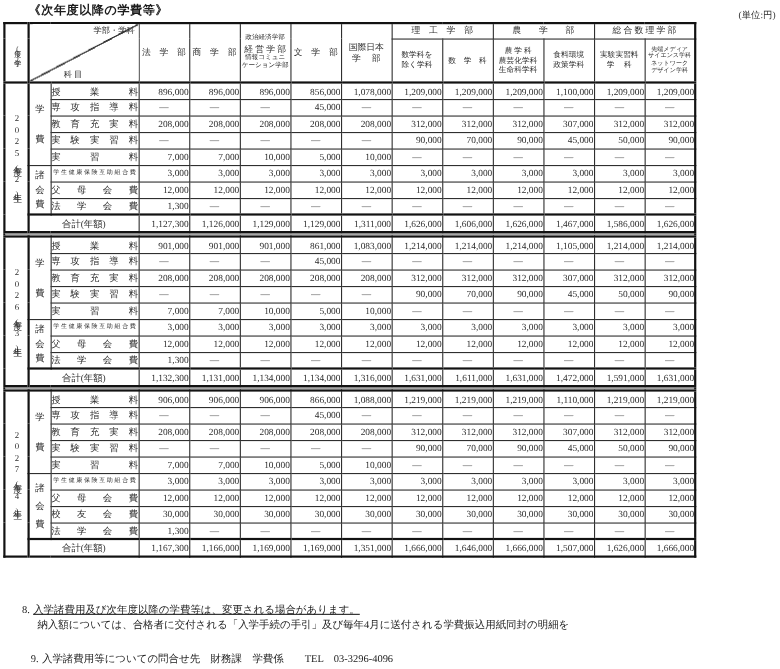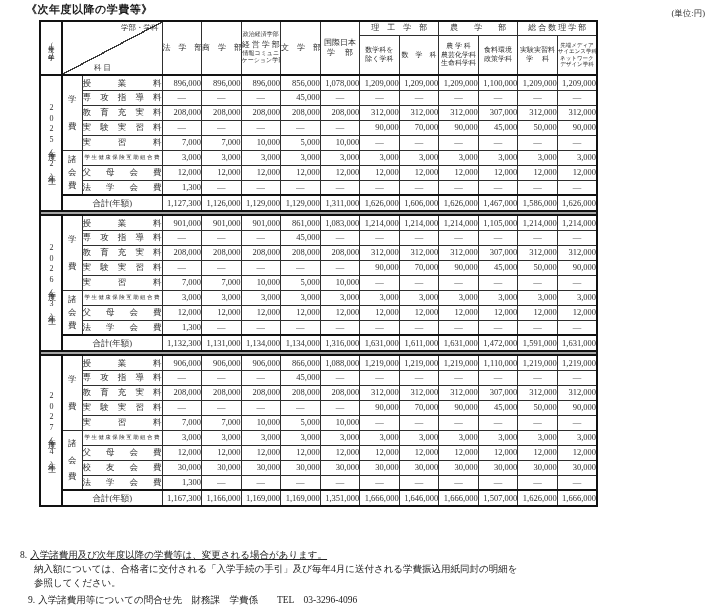--- a/index.html
+++ b/index.html
@@ -9,22 +9,22 @@
     font-family:"Liberation Serif","DejaVu Serif",serif; color:#2d2d2d;
     overflow:hidden;
   }
   .title {
     position:absolute; left:26px; top:2px; font-size:11px; font-weight:bold;
     font-family:"Liberation Sans","DejaVu Sans",sans-serif; color:#1c1c1c; letter-spacing:.5px;
   }
   .unit { position:absolute; right:4px; top:8px; font-size:8.5px; color:#2d2d2d; }
 
   table.fee {
-    position:absolute; left:3px; top:20px; width:559px;
-    border-collapse:collapse; table-layout:fixed; border:2px solid #121212;margin-left:36px;
+    position:absolute; left:3px; top:20px; width:630px;
+    border-collapse:collapse; table-layout:fixed; border:2px solid #121212;
   }
   .fee th, .fee td {
     border:1px solid #2f2f2f; padding:0; font-weight:normal; line-height:1;
     overflow:hidden;
   }
   
   col.c-year { width:22px; } col.c-group { width:20px; } col.c-label { width:80px; }
 
   
   thead th { background:#fff; }
@@ -611,17 +611,16 @@
         <td class="num">1,507,000</td>
         <td class="num">1,626,000</td>
         <td class="num">1,666,000</td>
       </tr>
     </tbody>
 </table>
 
 <div class="fn" id="fn8">
   <div><span class="no">8.</span><span class="u">入学諸費用及び次年度以降の学費等は、変更される場合があります。</span></div>
   <div class="indent">納入額については、合格者に交付される「入学手続の手引」及び毎年4月に送付される学費振込用紙同封の明細を</div>
-  <div class="indent">参照してください。</div>
 </div>
 <div class="fn" id="fn9">
   <span class="no">9.</span><span>入学諸費用等についての問合せ先　財務課　学費係　　TEL　03-3296-4096</span>
 </div>
 
 </body></html>

